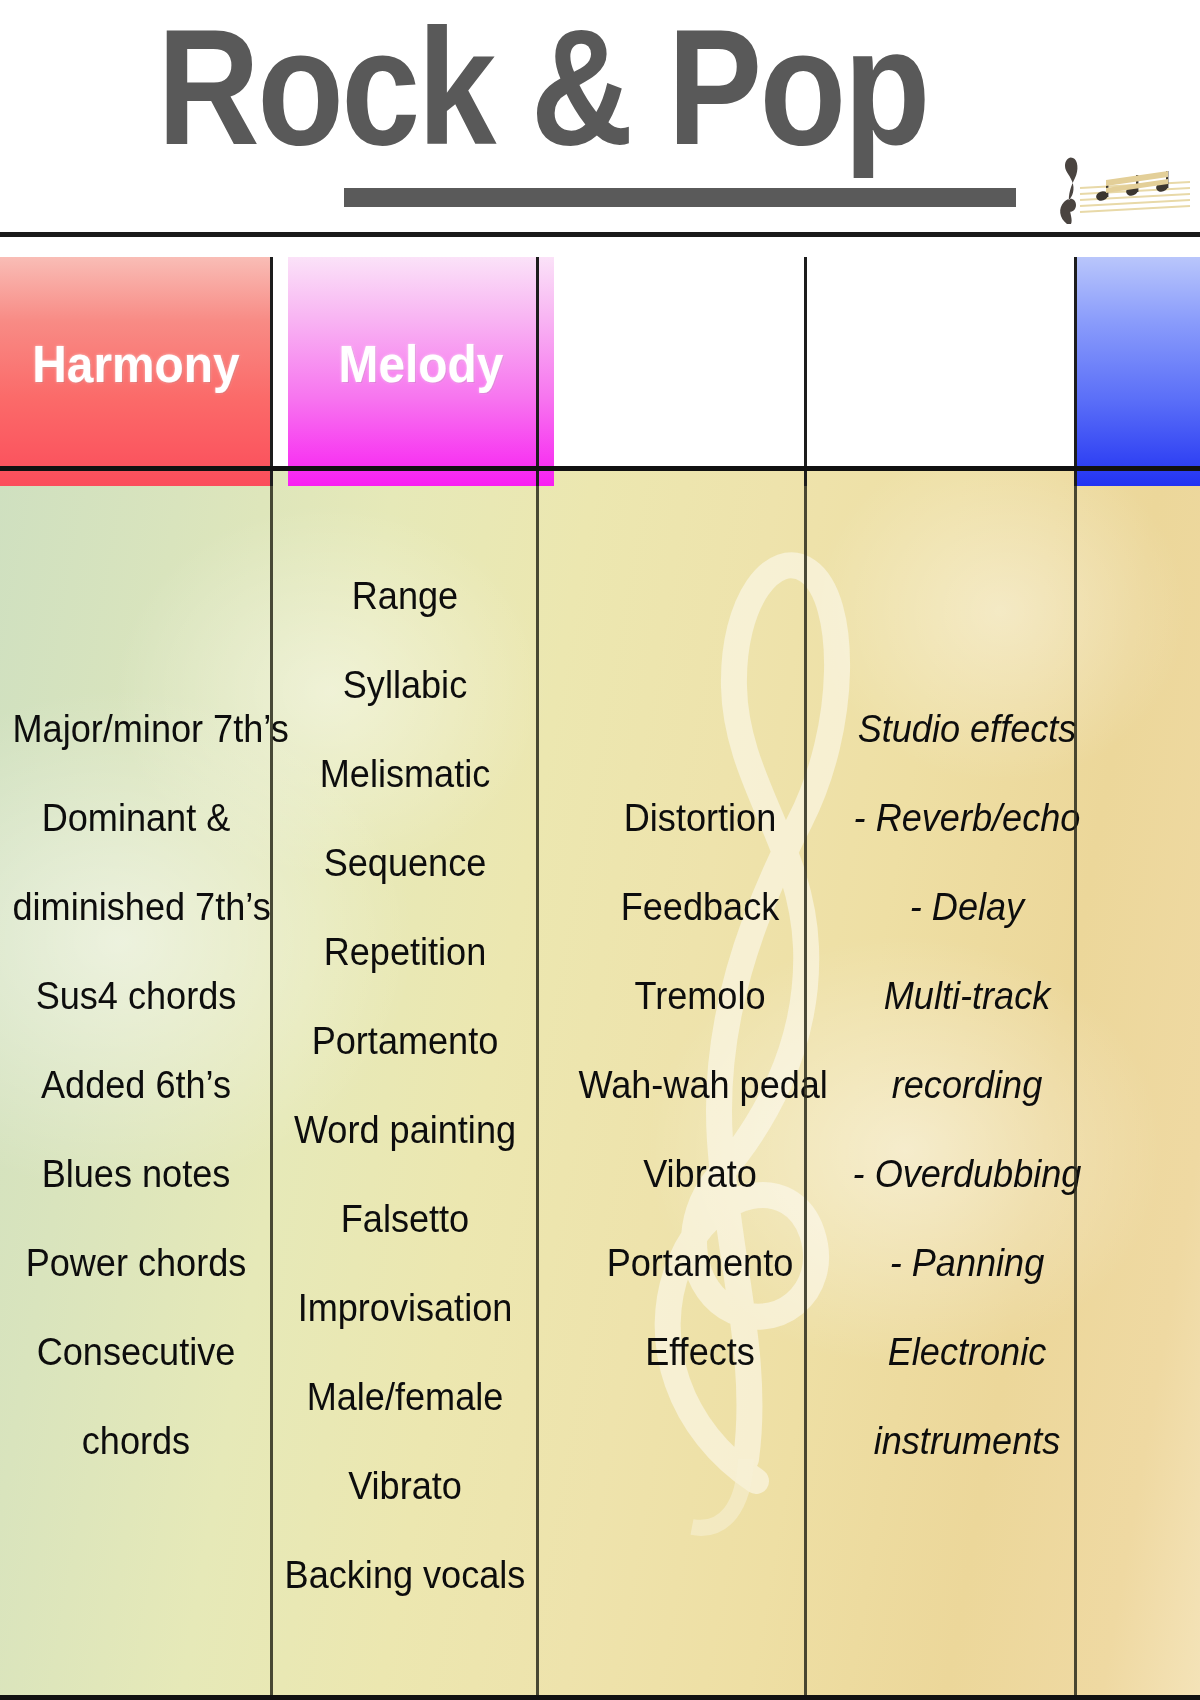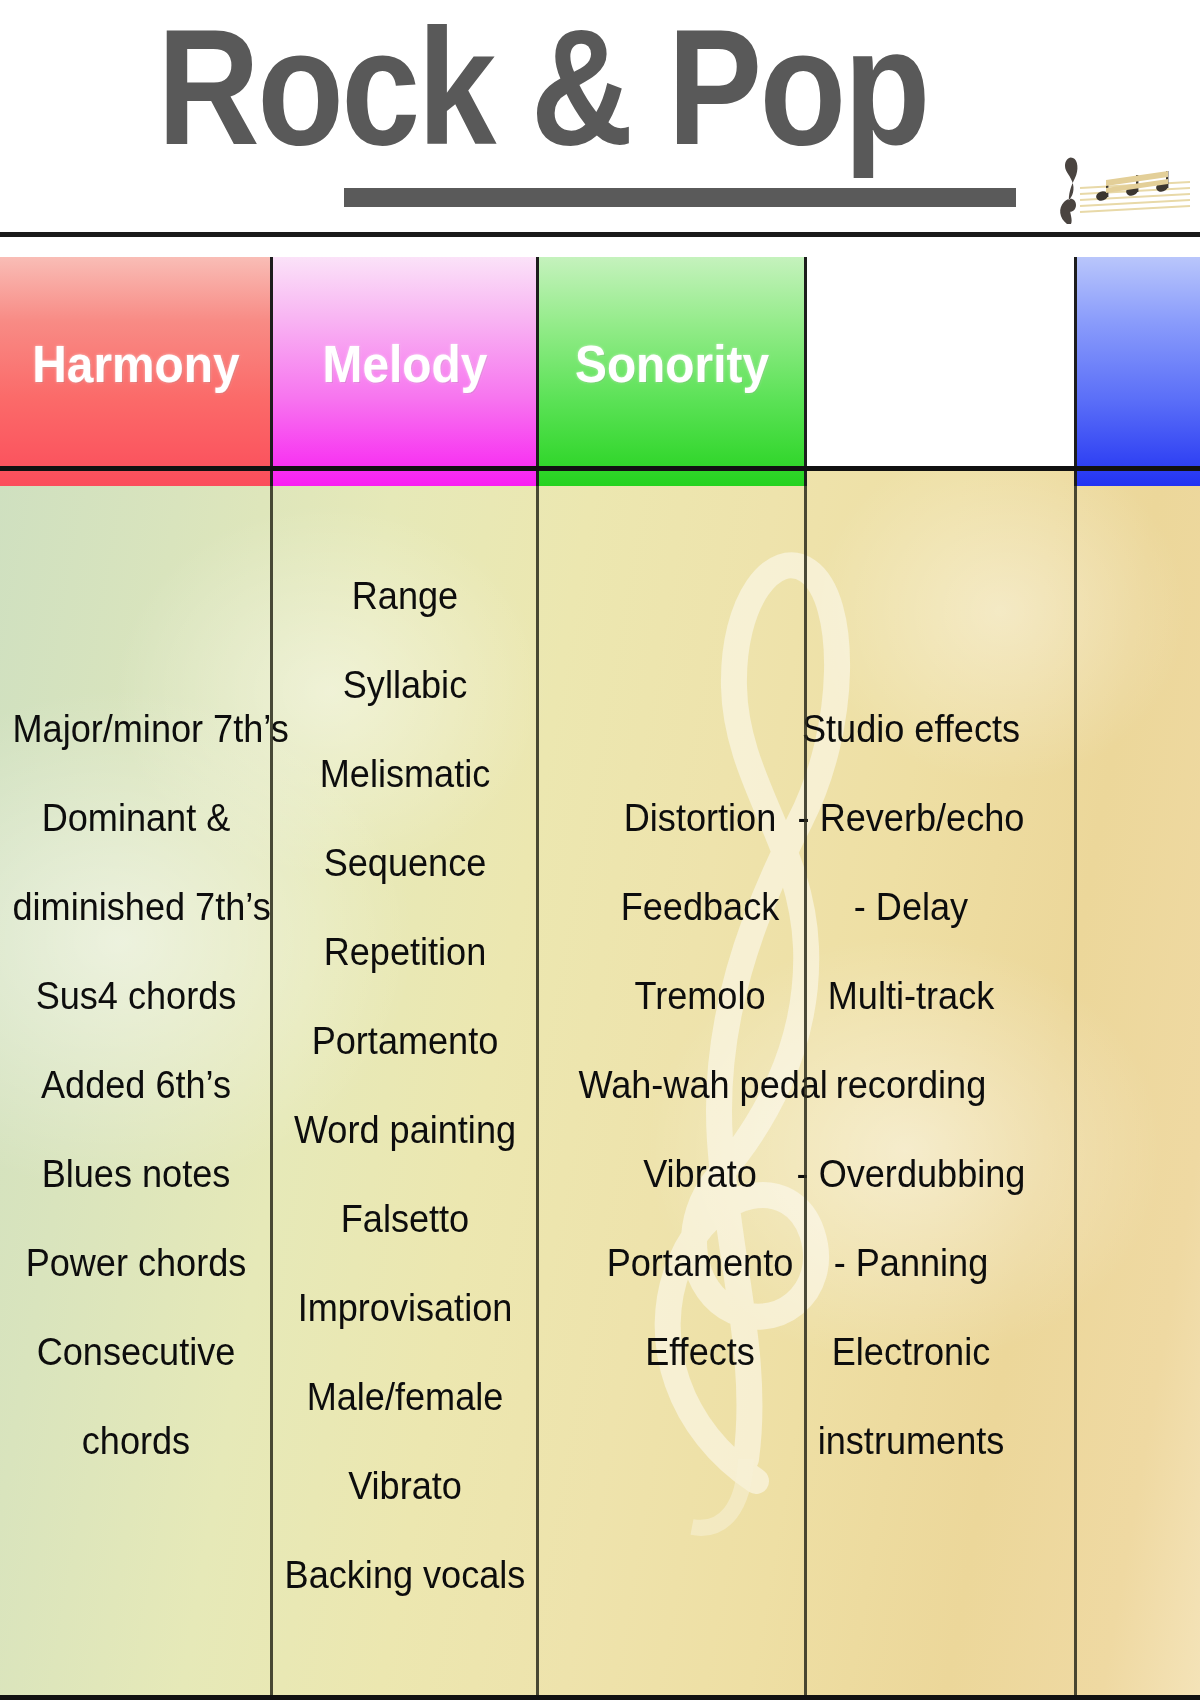--- a/index.html
+++ b/index.html
@@ -64,21 +64,21 @@
     font-family:"Liberation Sans", sans-serif;
     font-weight:bold;
     font-size:52px;
     line-height:58px;
     letter-spacing:0px;
     transform:scaleX(0.92);
     text-shadow:0 0 3px rgba(255,255,255,.55), 1px 1px 1px rgba(0,0,0,.12);
     white-space:nowrap;
   }
   #hcell-0{left:0px;   width:272px;background:linear-gradient(to bottom,#f9bdb6 0%,#f88b85 28%,#fb6a69 62%,#fb4d5b 100%);}
-  #hcell-1{left:272px; width:266px;background:linear-gradient(to bottom,#fbe2f8 0%,#f8b6f3 26%,#f774ef 62%,#f81ff2 100%);}
+  #hcell-1{left:288px; width:266px;background:linear-gradient(to bottom,#fbe2f8 0%,#f8b6f3 26%,#f774ef 62%,#f81ff2 100%);}
   #hcell-2{left:538px; width:268px;background:linear-gradient(to bottom,#c5f2bd 0%,#96ec8c 28%,#5ce257 62%,#25d31f 100%);}
   #hcell-3{left:806px; width:270px;background:linear-gradient(to bottom,#e0f8f7 0%,#a9eae8 26%,#62d7d4 62%,#21c6c4 100%);}
   #hcell-4{left:1076px;width:124px;background:linear-gradient(to bottom,#b9c6fb 0%,#8a9cfb 28%,#5b6ff8 62%,#2233f2 100%);}
 
   
   .hsep{position:absolute;top:0;width:3px;height:229px;background:#1d1d1d;z-index:6;}
 
   #header-bottom-rule{
     position:absolute;left:0;top:234px;width:1200px;height:5px;
     background:#111111;z-index:7;
@@ -107,21 +107,21 @@
     position:absolute;top:0;height:1229px;
     box-sizing:border-box;
     padding:0 6px;
     text-align:center;
     z-index:3;
     display:flex;flex-direction:column;justify-content:center;align-items:center;
   }
   #bcell-0{left:0px;   width:272px;}
   #bcell-1{left:272px; width:266px;}
   #bcell-2{left:566px; width:268px;}
-  #bcell-3{left:776px; width:270px;}
+  #bcell-3{left:832px; width:270px;font-style:italic;}
   #bcell-4{left:1076px;width:124px;}
 
   .bline{
     display:block;width:100%;
     font-family:"Liberation Sans", sans-serif;
     font-weight:normal;
     color:#0d0d0d;
     font-size:38px;
     line-height:89px;
     white-space:nowrap;
@@ -179,23 +179,20 @@
 
   <div id="table-top-rule"></div>
 
   <div id="header-row">
     <div class="hcell" id="hcell-0">
       <div class="hlabel">Harmony</div>
     </div>
     <div class="hcell" id="hcell-1">
       <div class="hlabel">Melody</div>
     </div>
-    <div class="hcell" id="hcell-2">
-      <div class="hlabel">Sonority</div>
-    </div>
     <div class="hcell" id="hcell-4">
       <div class="hlabel"></div>
     </div>
 
     <div class="hsep" style="left:270px"></div>
     <div class="hsep" style="left:536px"></div>
     <div class="hsep" style="left:804px"></div>
     <div class="hsep" style="left:1074px"></div>
   </div>
 

